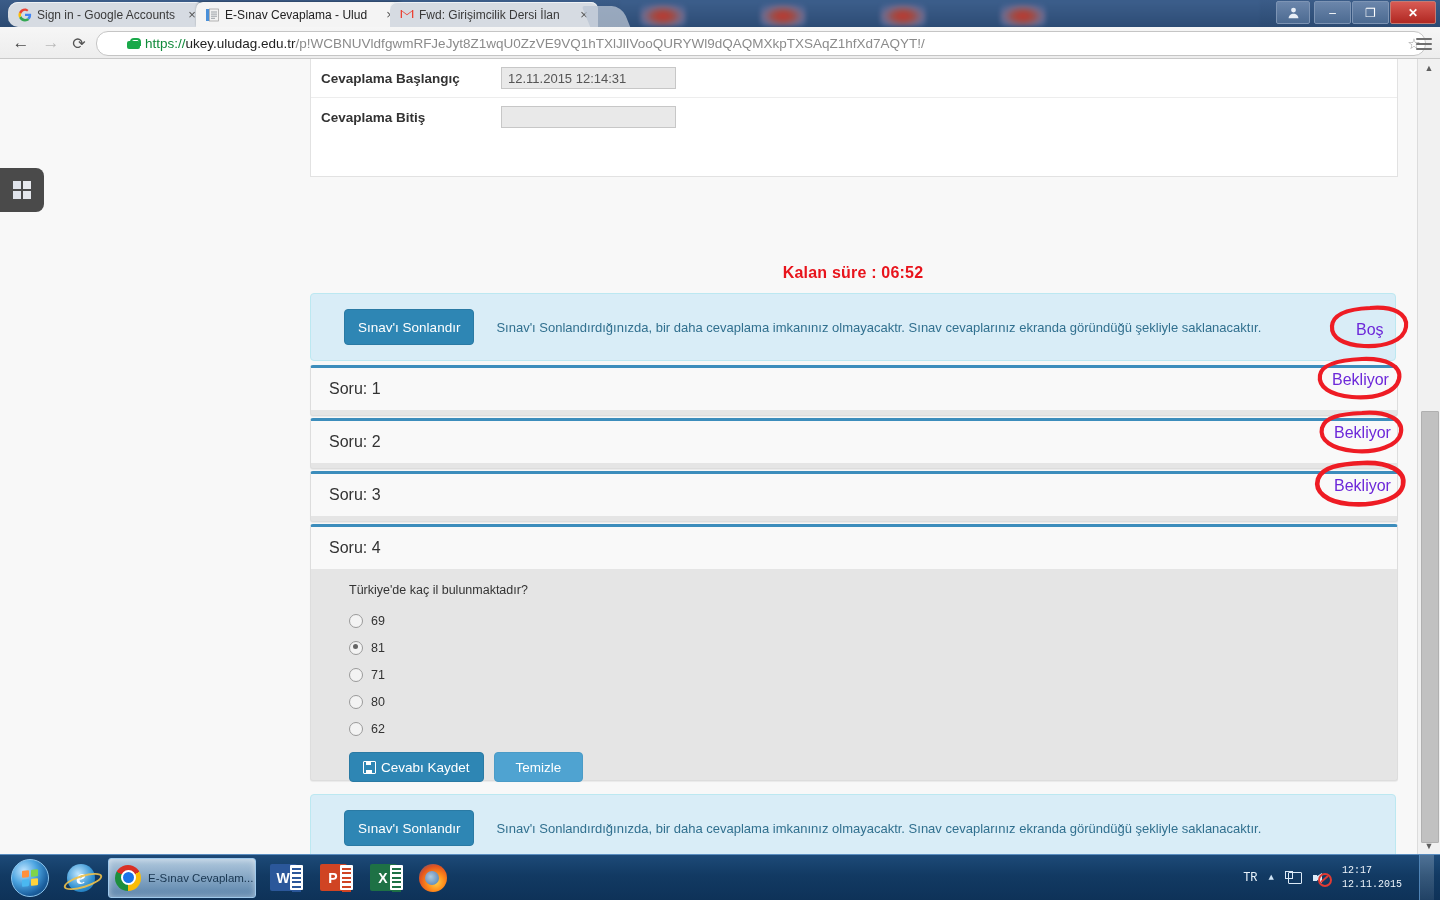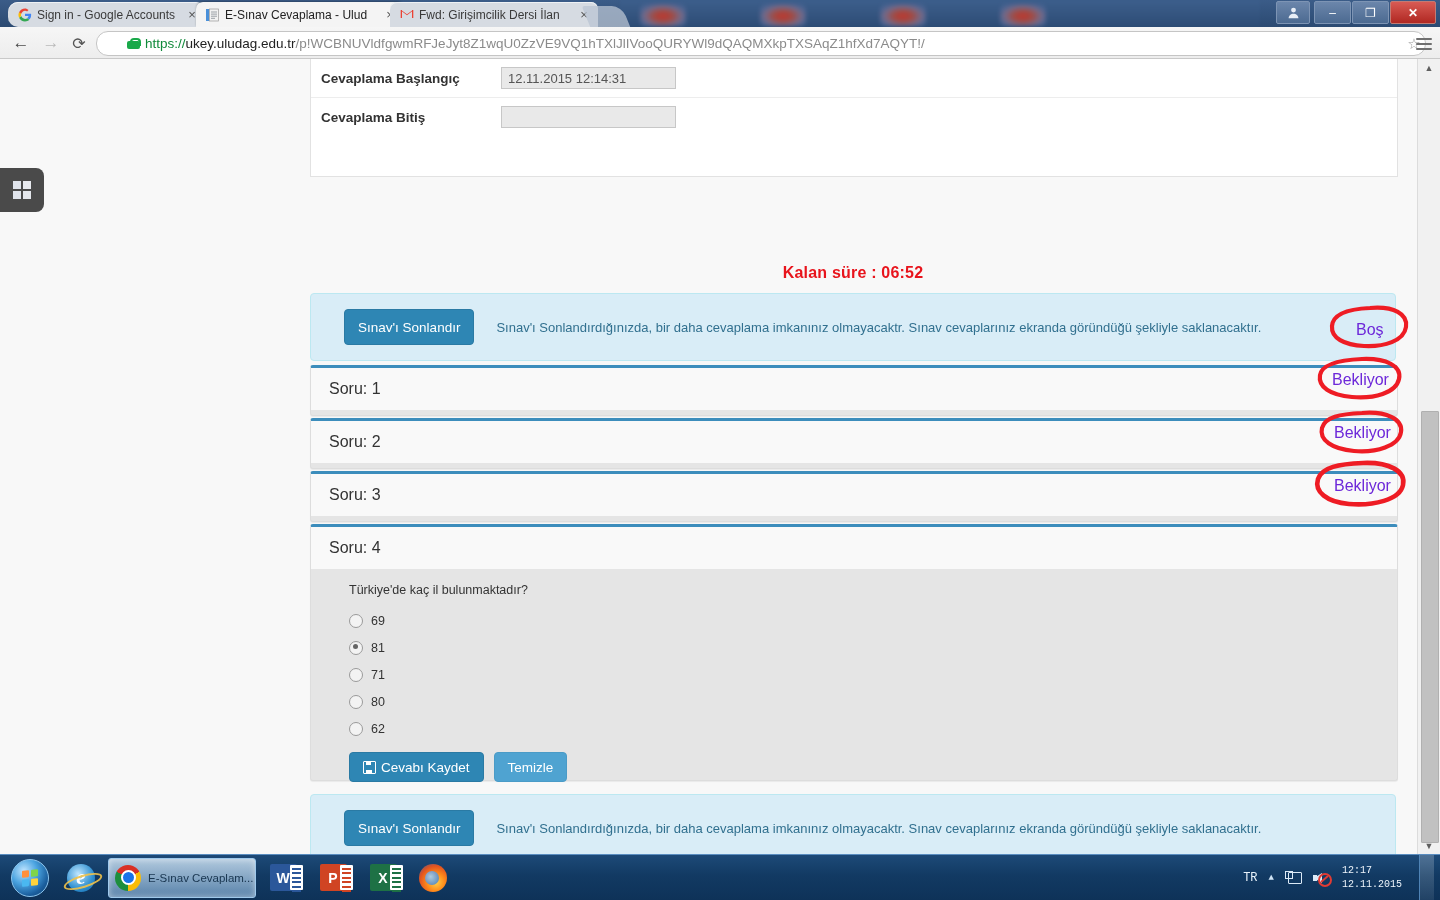--- a/index.html
+++ b/index.html
@@ -122,21 +122,21 @@
   .qtitle{font-size:16px;color:#333;}
   .qbody{padding:10px 0 14px 38px;}
   .qtext{font-size:12.5px;color:#333;margin:4px 0 10px 0;}
   .opt{display:flex;align-items:center;height:27px;font-size:12.5px;color:#333;}
   .radio{width:12px;height:12px;border-radius:50%;border:1px solid #9a9a9a;
     background:#f3f3f3;margin-right:8px;position:relative;flex:0 0 12px;}
   .radio.on::after{content:"";position:absolute;left:2.5px;top:2.5px;width:5px;height:5px;
     border-radius:50%;background:#666;}
   .qbtns{margin-top:10px;display:flex;gap:10px;}
   .btn-save{background:#2e86b4;border-color:#2a7aa4;color:#fff;height:30px;padding:0 13px;}
-  .btn-clear{background:#4fa3d1;border-color:#4a9bc7;color:#fff;height:30px;padding:0 13px;}
+  .btn-clear{background:#4fa3d1;border-color:#4a9bc7;color:#fff;height:30px;padding:0 21px;}
   .floppy{width:11px;height:11px;border:1.4px solid #fff;border-radius:1px;position:relative;flex:0 0 11px;}
   .floppy::before{content:"";position:absolute;left:2px;top:-1px;width:5px;height:4px;background:#fff;}
   .floppy::after{content:"";position:absolute;left:1.5px;bottom:0px;width:6px;height:3px;background:#fff;}
 
   .p1{top:306px;height:47px;}
   .p2{top:359px;height:47px;}
   .p3{top:412px;height:47px;}
   .p4{top:465px;height:253px;}
 
   

